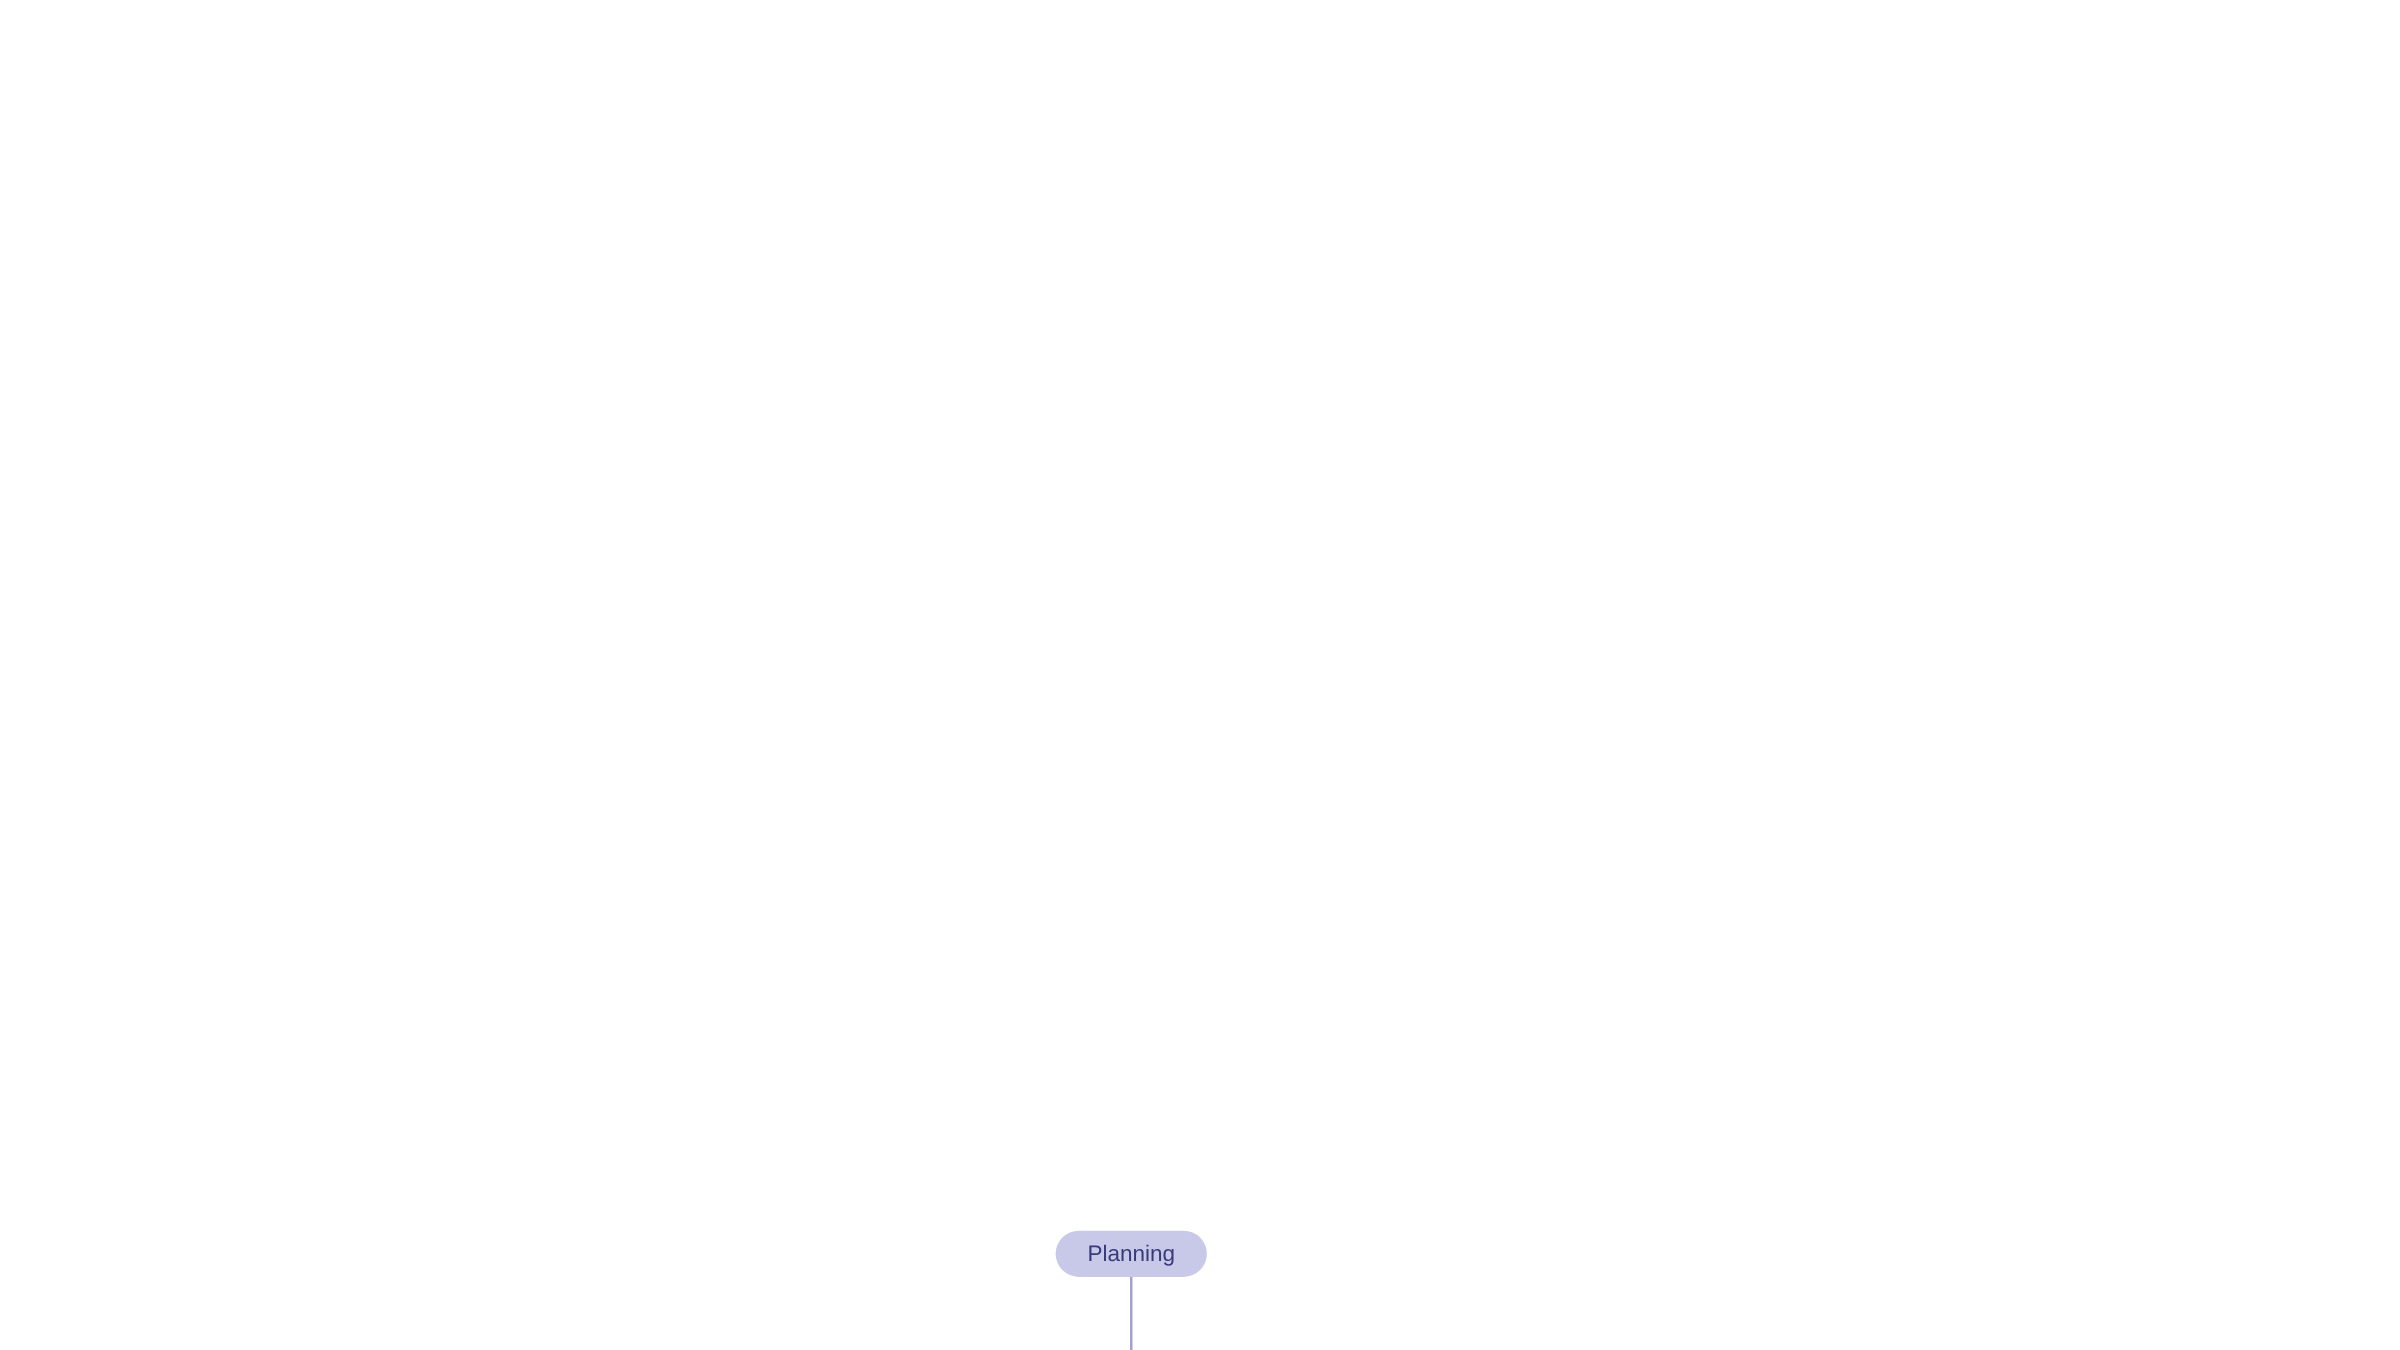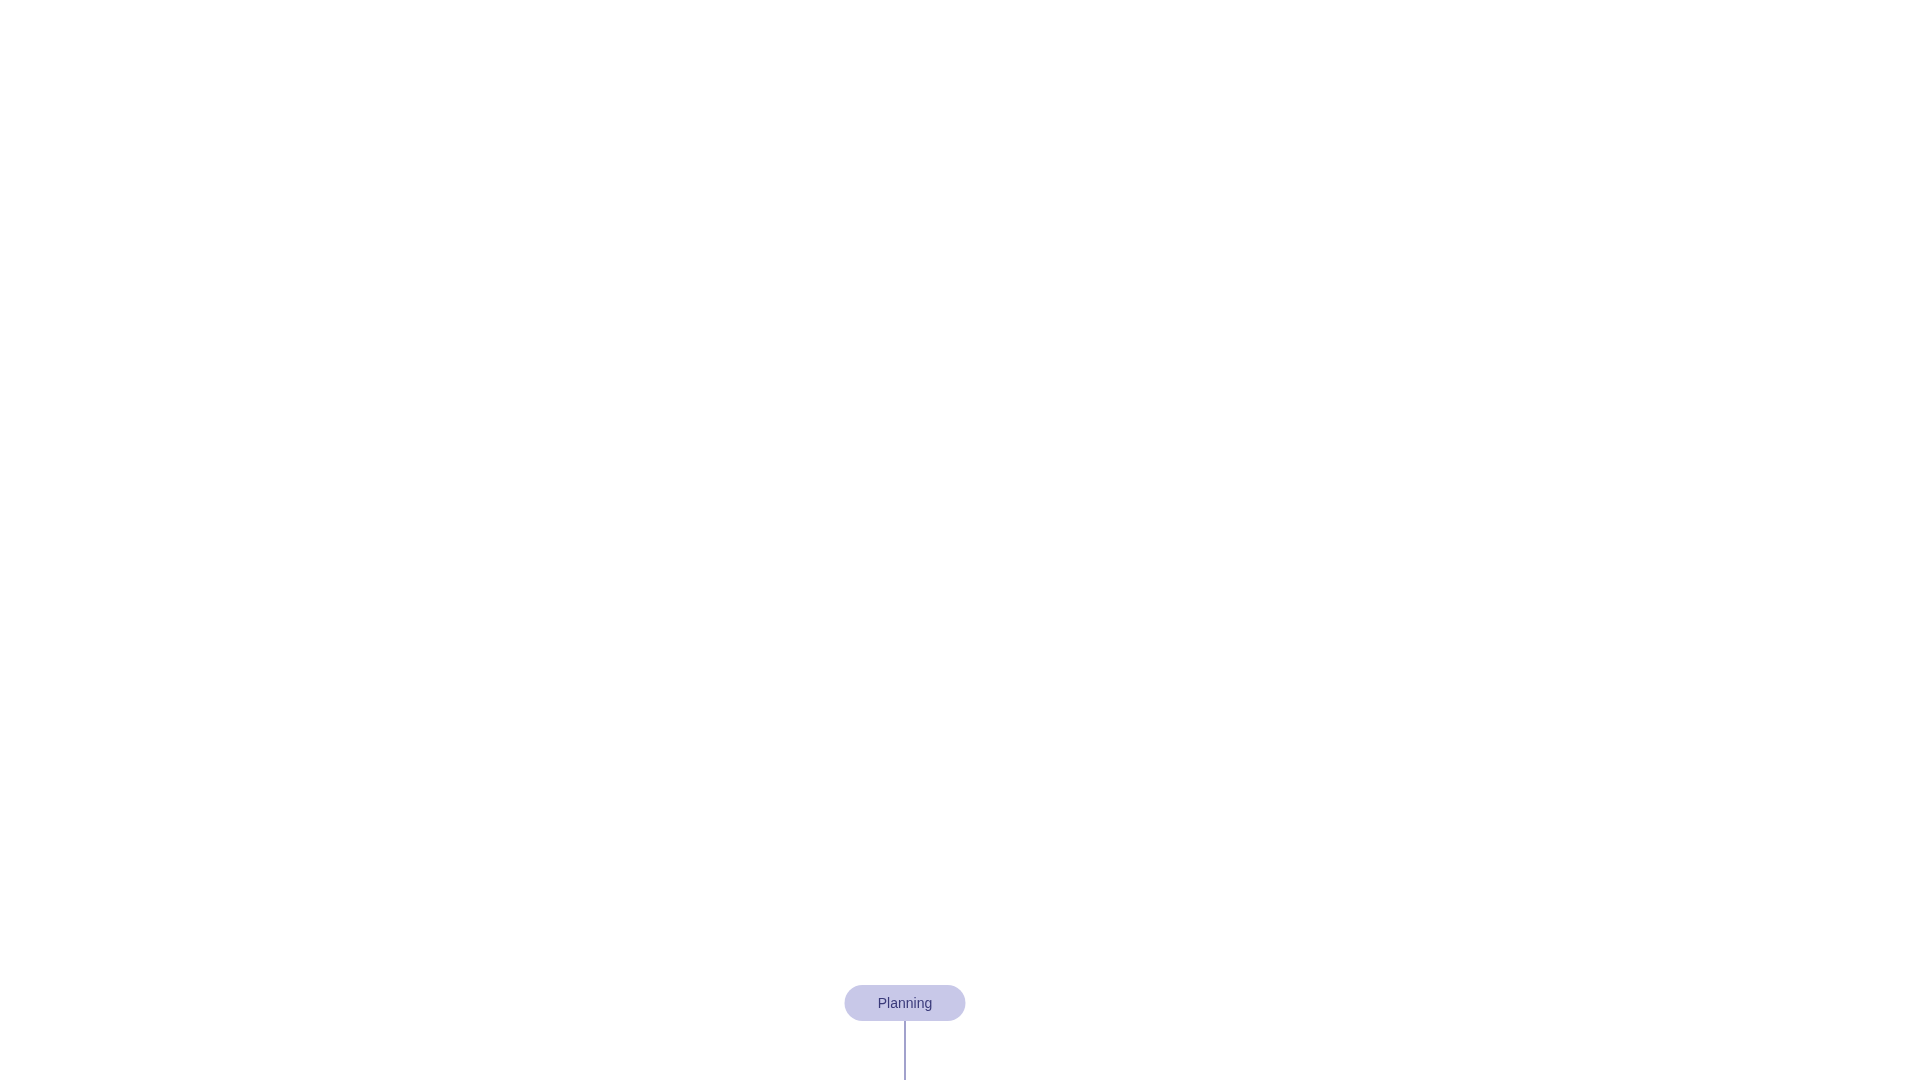--- a/index.html
+++ b/index.html
@@ -31,21 +31,21 @@
       display: flex;
       align-items: center;
       justify-content: center;
       text-align: center;
       font-size: 13px;
       color: #3a3a7a;
       padding: 8px 14px;
       transform: translate(-50%, -50%);
     }
     .node.root {
-      font-size: 14px;
+      font-size: 18px;
     }
   </style>
 </head>
 <body>
 
 <div class="diagram-container">
   <svg class="lines" id="svg-lines">
       <path d="M 905 1020.6 L 905 1087.3 L 345 1087.3 L 345 1154" stroke="#a0a0cc" stroke-width="1.5" fill="none"></path>
       <polygon points="342,1154 348,1154 345,1160" fill="#a0a0cc"></polygon>
       <path d="M 905 1020.6 L 905 1087.3 L 905 1087.3 L 905 1154" stroke="#a0a0cc" stroke-width="1.5" fill="none"></path>

